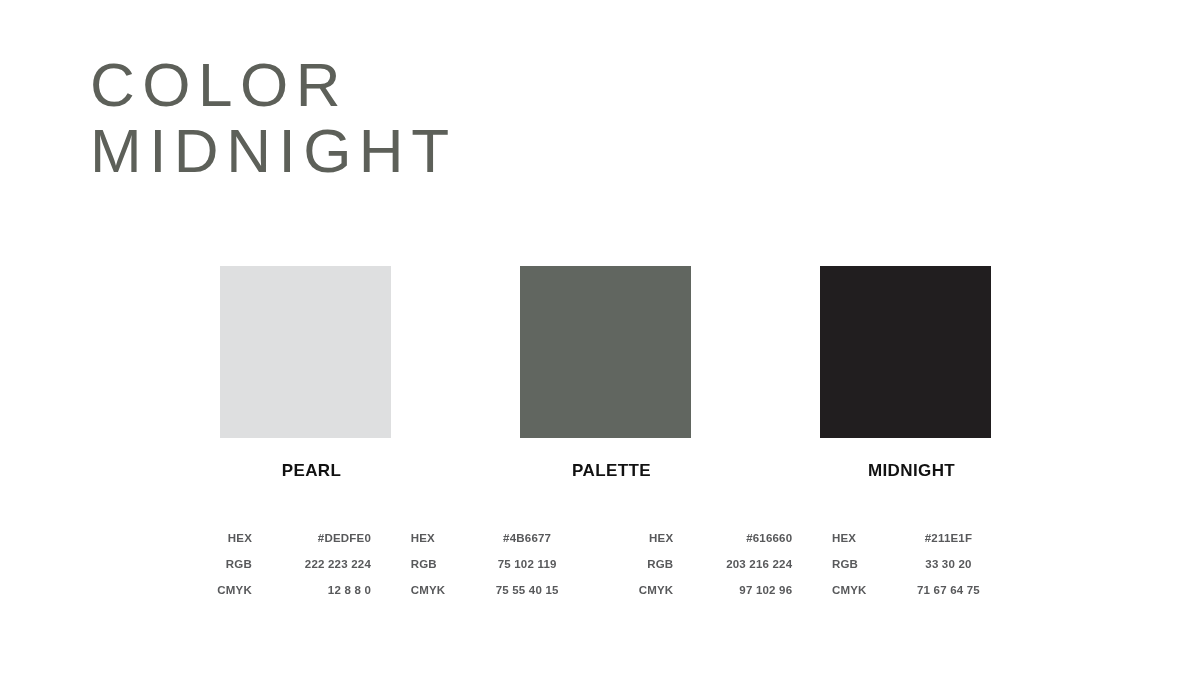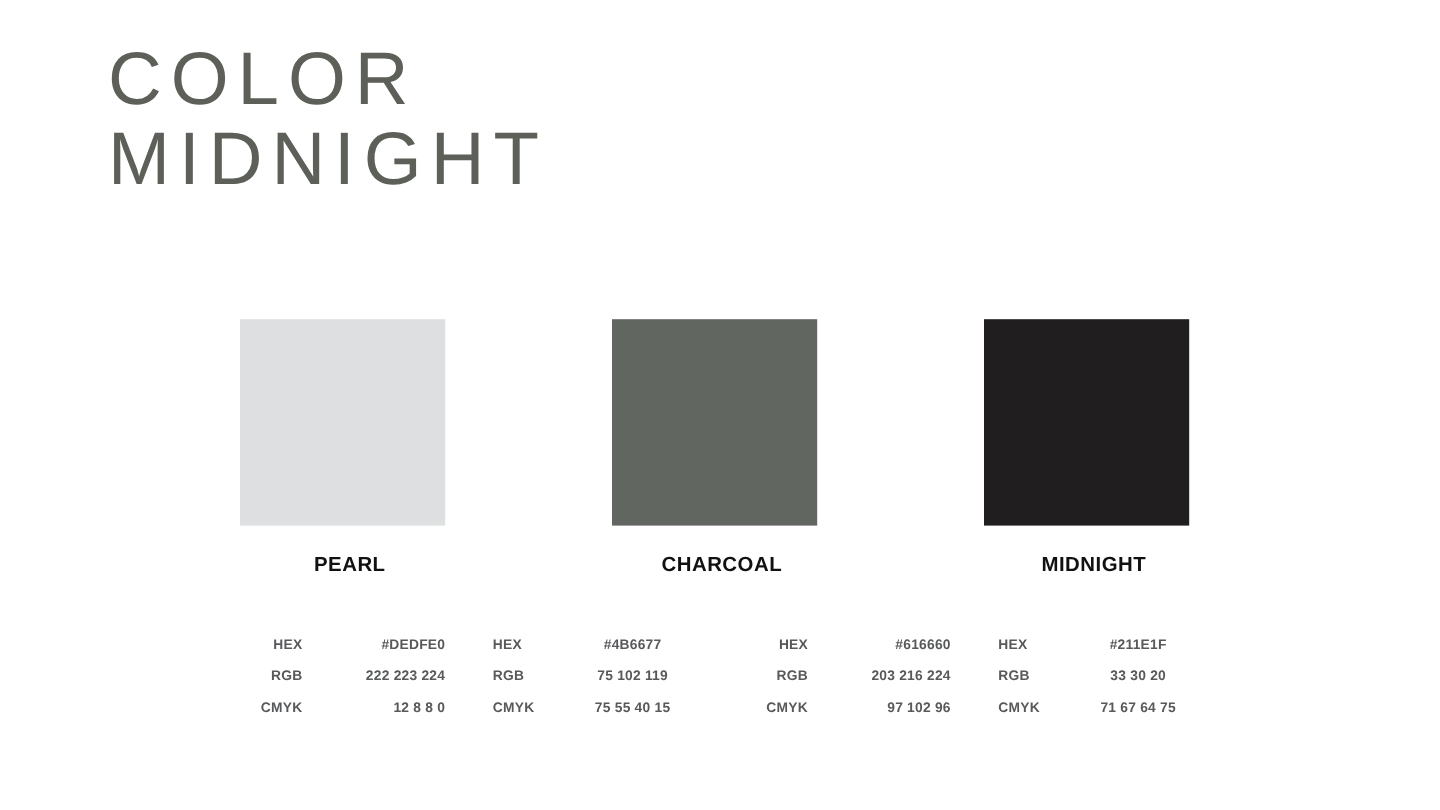--- a/index.html
+++ b/index.html
@@ -12,21 +12,21 @@
     background: #ffffff;
     font-family: "Liberation Sans", sans-serif;
     overflow: hidden;
     position: relative;
   }
 
   
   .title-block {
     position: absolute;
     left: 90px;
-    top: 34px;
+    top: 52px;
     line-height: 1.06;
   }
   .title-line {
     font-size: 62px;
     font-weight: 300;
     letter-spacing: 7.5px;
     color: #5d6059;
     white-space: nowrap;
     display: block;
   }
@@ -35,20 +35,21 @@
   .palette {
     position: absolute;
     left: 200px;
     top: 266px;
     width: 803px;
     display: flex;
     justify-content: space-between;
   }
   .swatch-col {
     width: 183px;
+    margin-left: 20px;
   }
   .swatch-chip {
     width: 171px;
     height: 172px;
     display: block;
   }
   .swatch-name {
     display: block;
     text-align: center;
     font-size: 17px;
@@ -104,21 +105,21 @@
 <div class="palette">
 
   <div class="swatch-col">
     <span class="swatch-chip" style="background: rgb(222, 223, 224);"></span>
     <span class="swatch-name">PEARL</span>
   </div>
 
 
   <div class="swatch-col">
     <span class="swatch-chip" style="background: rgb(97, 102, 96);"></span>
-    <span class="swatch-name">CHARCOAL</span>
+    <span class="swatch-name">PALETTE</span>
   </div>
 
   <div class="swatch-col">
     <span class="swatch-chip" style="background: rgb(33, 30, 31);"></span>
     <span class="swatch-name">MIDNIGHT</span>
   </div>
 
 </div>
 
 <div class="specs">

